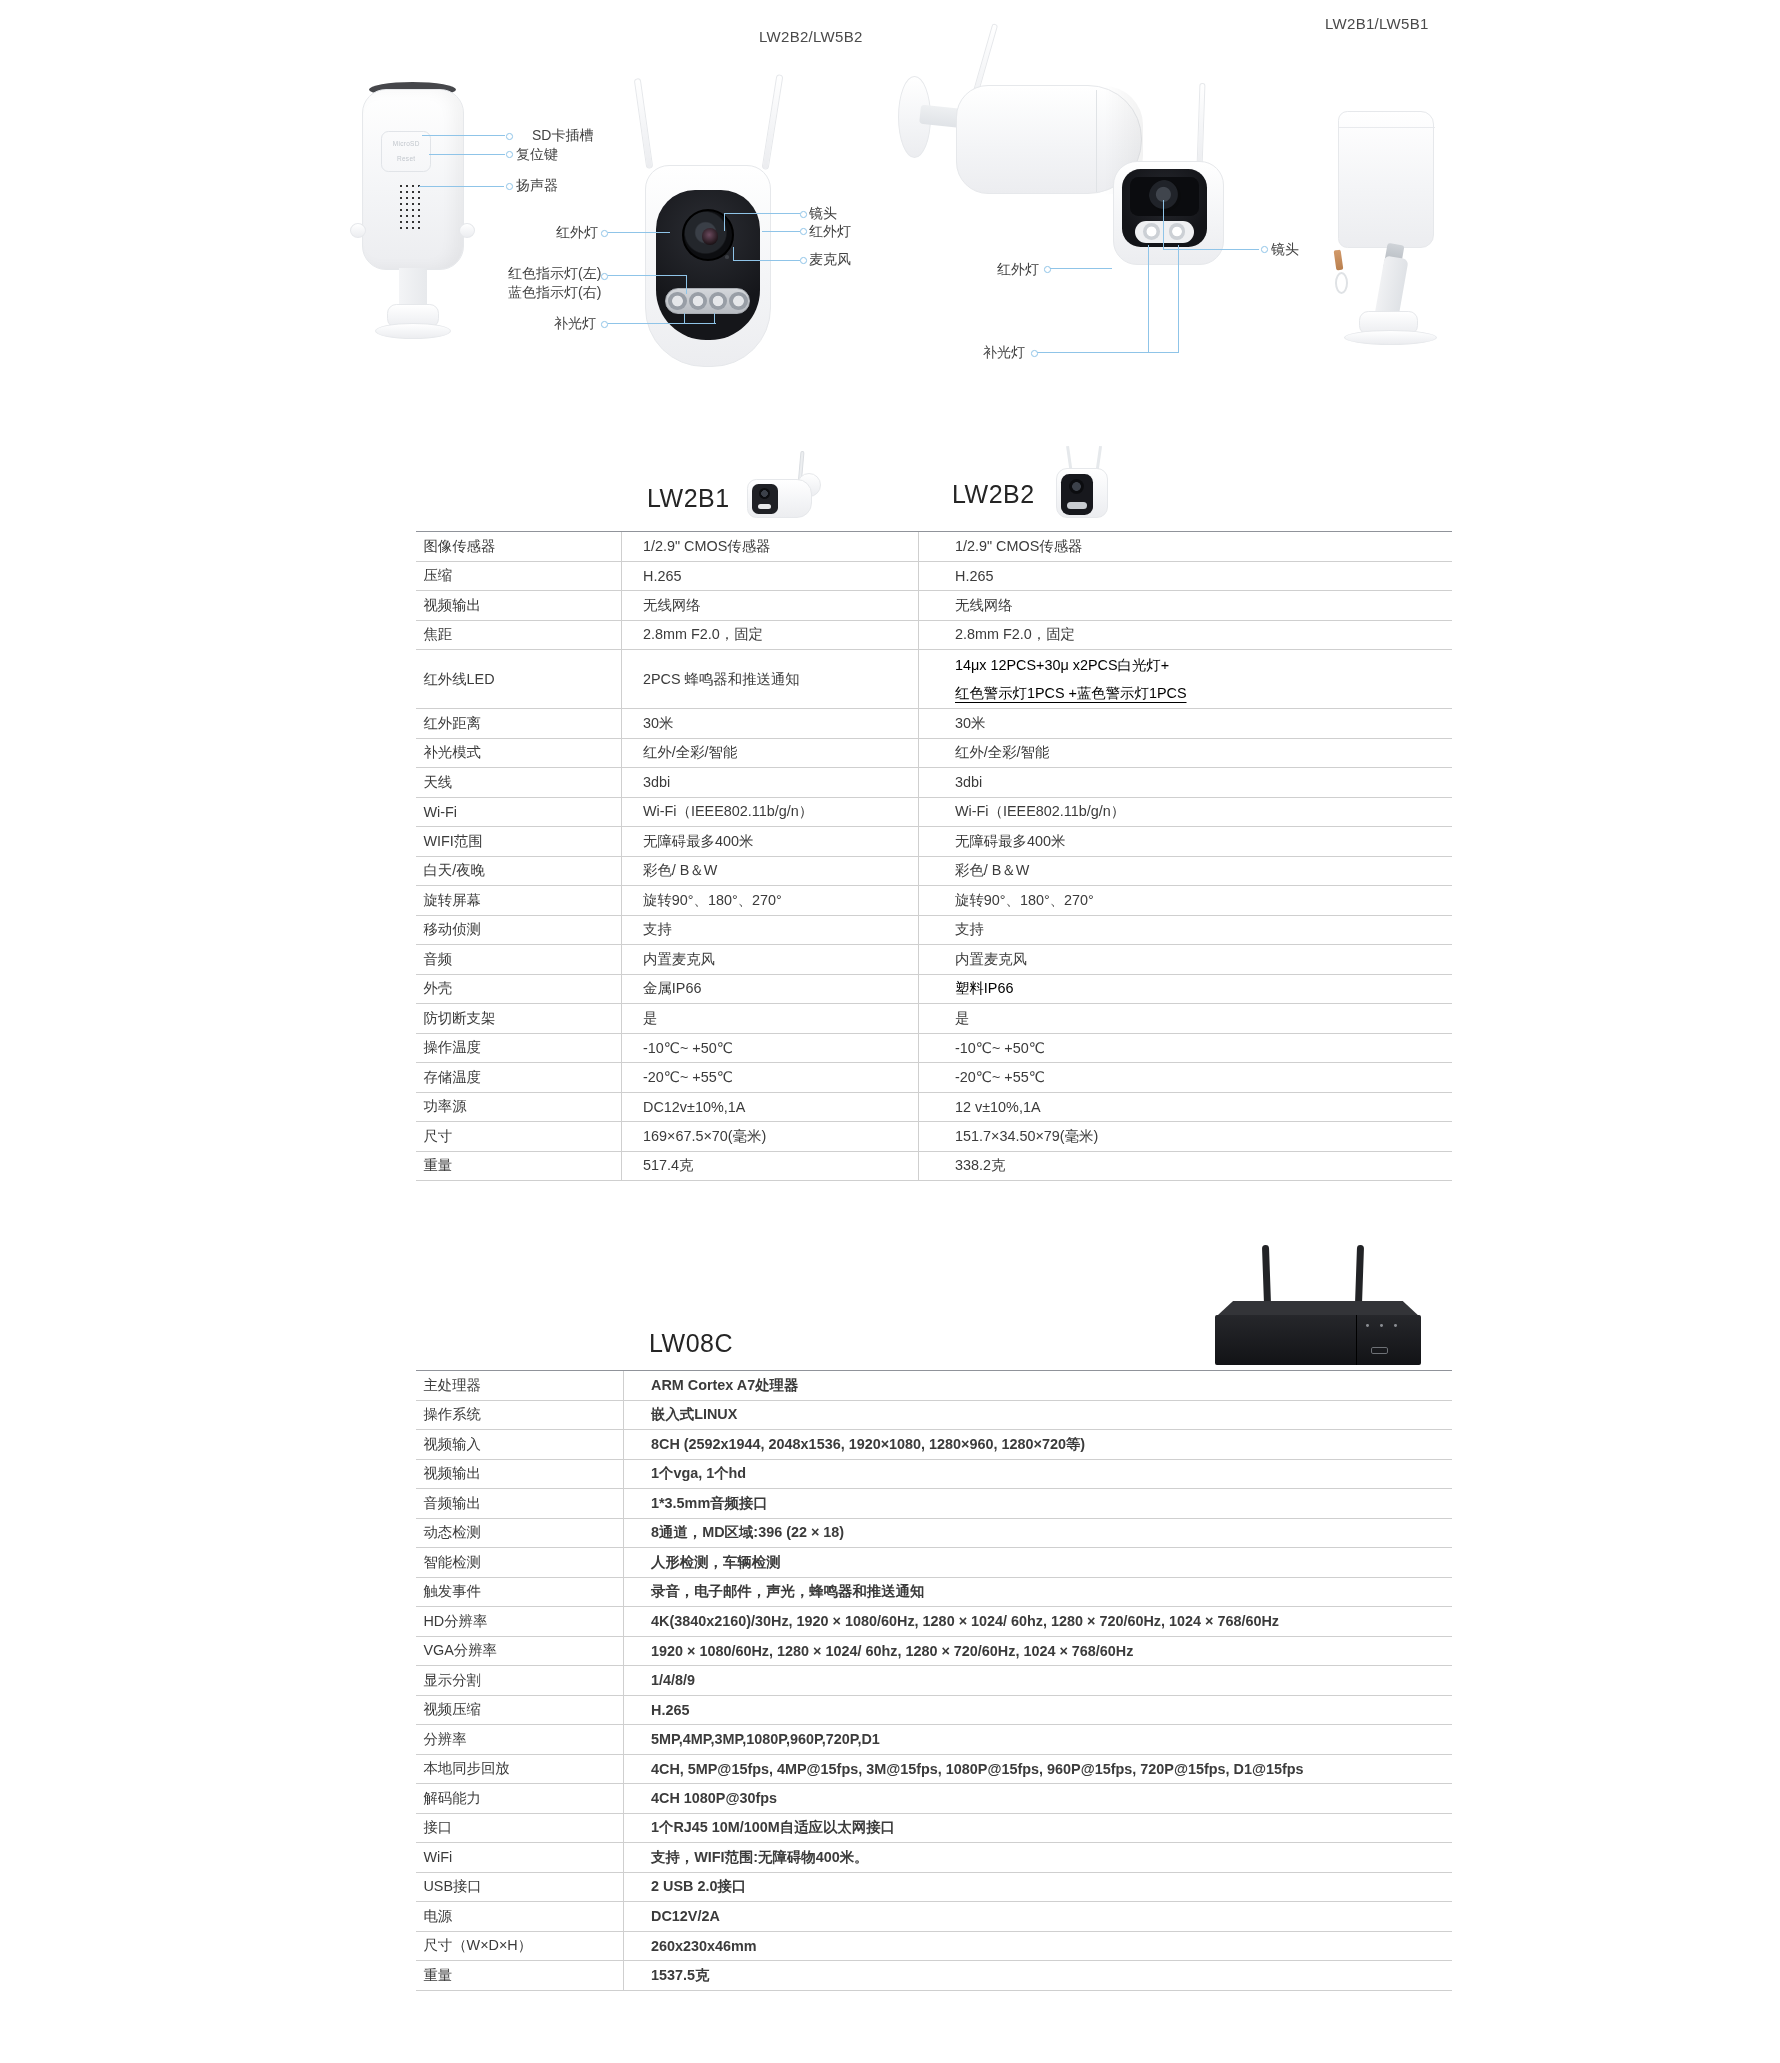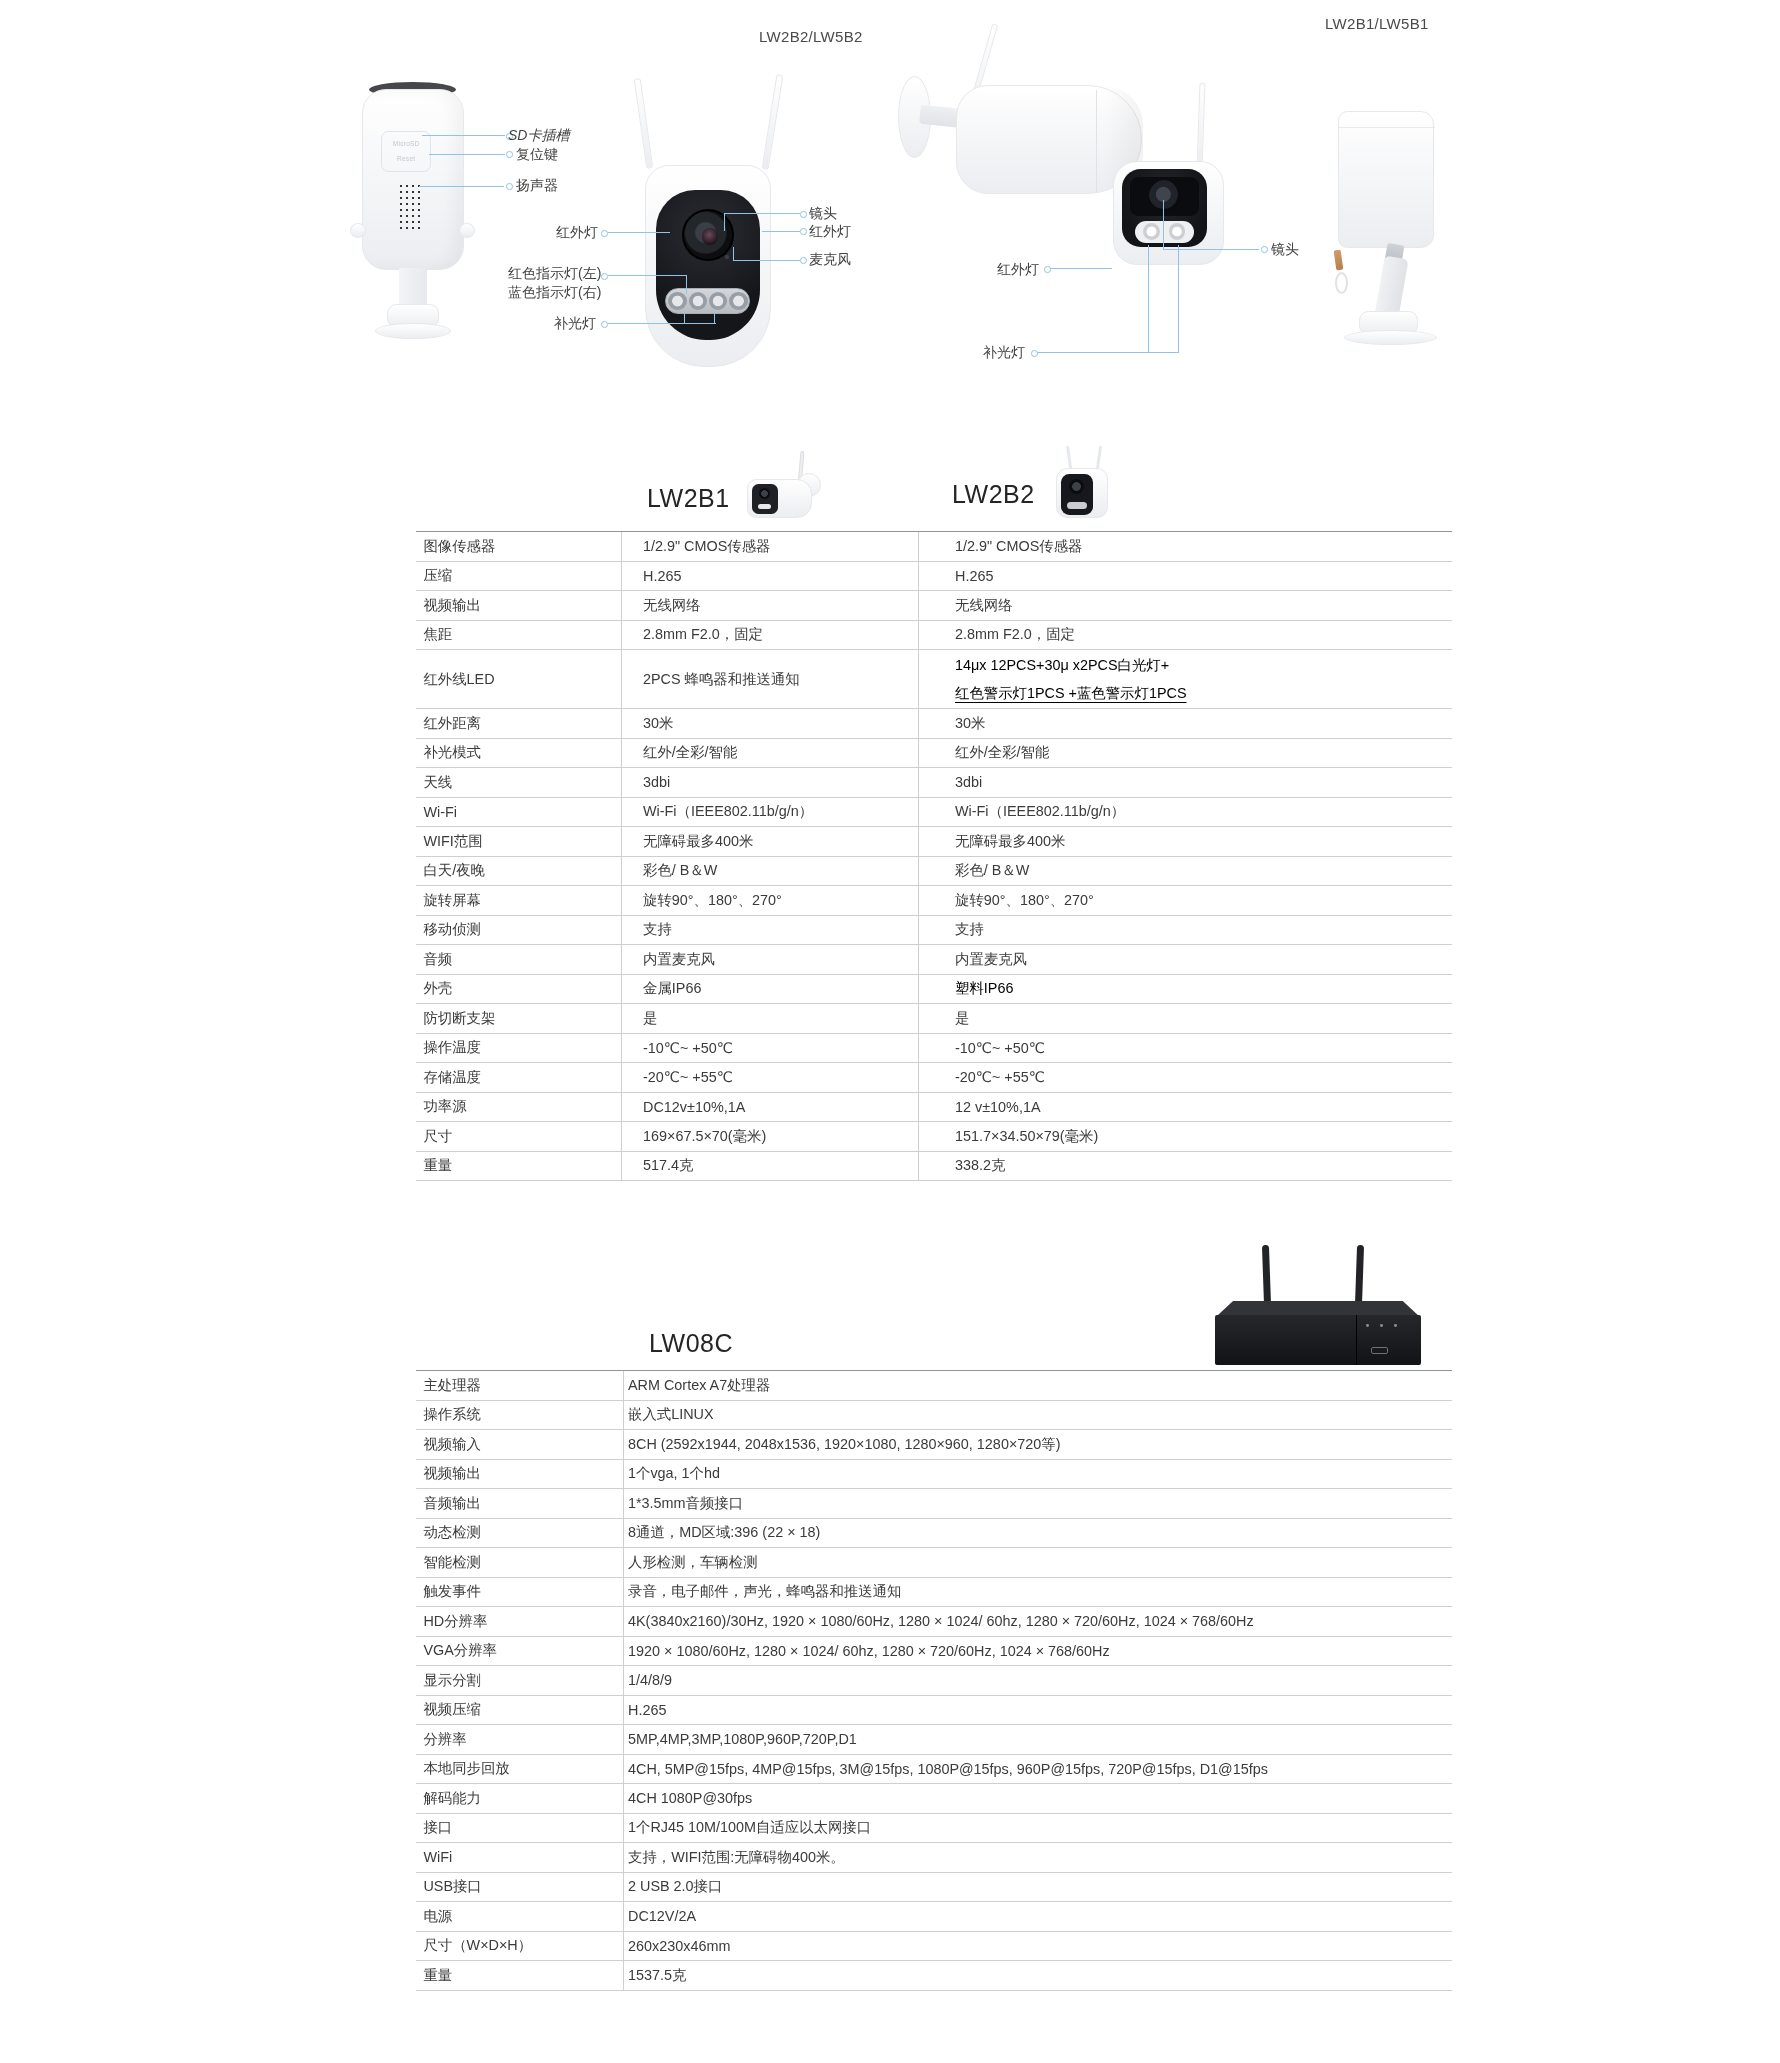--- a/index.html
+++ b/index.html
@@ -19,21 +19,21 @@
               border:0.9px solid #e6e8eb;}
   
   .spec-table{position:absolute;border-top:1.9px solid #90939a;font-size:14.4px;color:#3b3b3b;}
   .trow{display:flex;align-items:center;height:29.5px;border-bottom:0.9px solid #cfcfcf;box-sizing:border-box;}
   .trow.tall{height:59px;}
   .tcell{box-sizing:border-box;white-space:nowrap;}
   .t1 .lab{width:205px;padding-left:7.4px;}
   .t1 .v1{width:297px;padding-left:22px;}
   .t1 .v2{flex:1;padding-left:37px;}
   .t2 .lab{width:207px;padding-left:7.4px;}
-  .t2 .val{flex:1;padding-left:5px;}
+  .t2 .val{flex:1;padding-left:28px;font-weight:bold;}
   .tall .v2 div{line-height:28px;}
   .blue{color:#000000;}
   .u{text-decoration:underline;text-underline-offset:3.7px;}
   .vdiv{position:absolute;top:0;bottom:0;width:0.9px;background:#cfcfcf;}
   .tbl-header{position:absolute;font-size:25px;color:#252525;letter-spacing:0.5px;}
 </style>
 </head>
 <body>
 
 <div id="page">
@@ -52,21 +52,21 @@
     </div>
     <div class="cam-part white-body" style="left:7.4px;top:141px;width:16px;height:15px;border-radius:50%;"></div>
     <div class="cam-part white-body" style="left:116px;top:141px;width:16px;height:15px;border-radius:50%;"></div>
     <div class="cam-part" style="left:56px;top:186px;width:28px;height:39px;background:linear-gradient(90deg,#f3f4f6,#e7e9ec);"></div>
     <div class="cam-part white-body" style="left:44px;top:222px;width:52px;height:24px;border-radius:9.3px;"></div>
     <div class="cam-part white-body" style="left:32px;top:241px;width:76px;height:16px;border-radius:50%;"></div>
   </div>
 
   <div class="hline" style="left:422px;top:135px;width:83px;"></div>
   <div class="ldot" style="left:506px;top:133px;"></div>
-  <div class="lbl" style="left:508px;top:127px;font-style:italic;">SD卡插槽</div>
+  <div class="lbl" style="left:532px;top:127px;">SD卡插槽</div>
   <div class="hline" style="left:429px;top:154px;width:76px;"></div>
   <div class="ldot" style="left:506px;top:151px;"></div>
   <div class="lbl" style="left:516px;top:146px;">复位键</div>
   <div class="hline" style="left:419px;top:186px;width:85px;"></div>
   <div class="ldot" style="left:506px;top:183px;"></div>
   <div class="lbl" style="left:516px;top:177px;">扬声器</div>
 
   <div class="abs" style="left:634px;top:61px;width:148px;height:311px;">
     <div class="cam-part white-body" style="left:5.6px;top:16.7px;width:6.5px;height:91px;border-radius:3.7px;transform:rotate(-8deg);"></div>
     <div class="cam-part white-body" style="left:135px;top:13px;width:6.5px;height:96px;border-radius:3.7px;transform:rotate(9deg);"></div>

